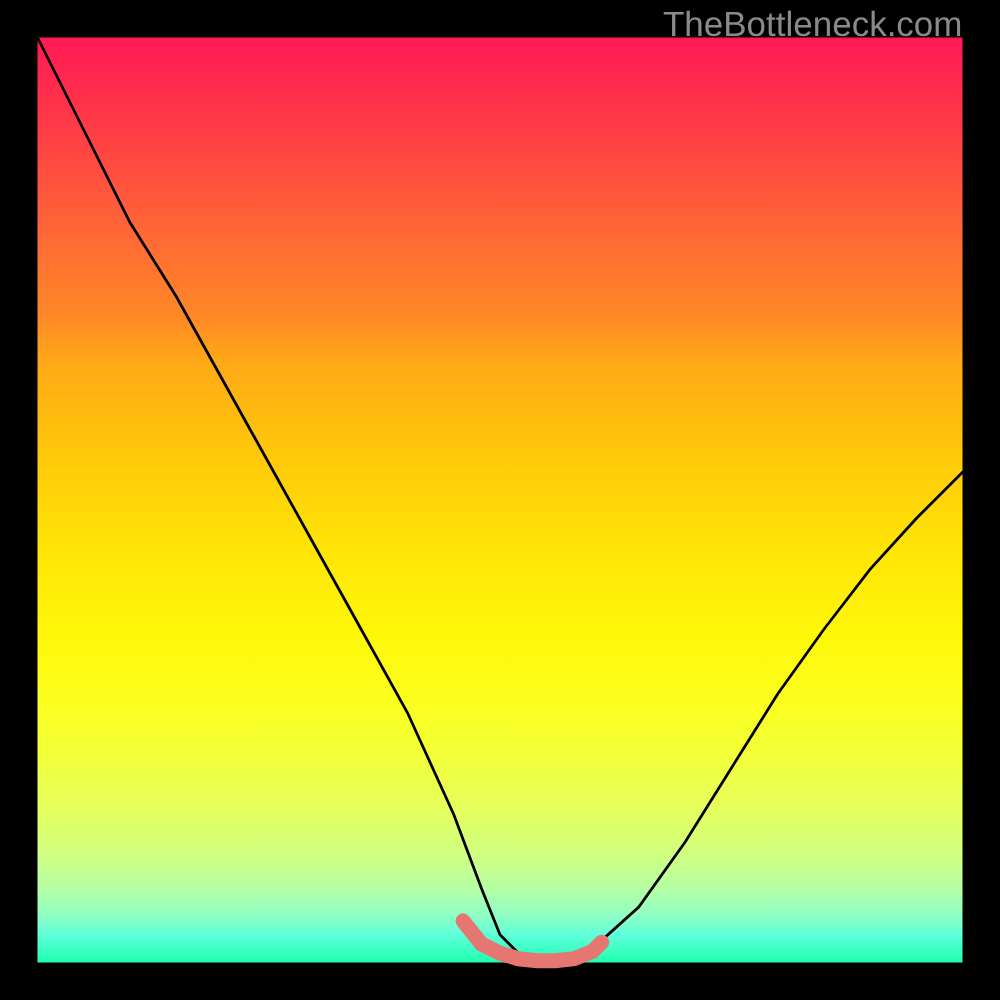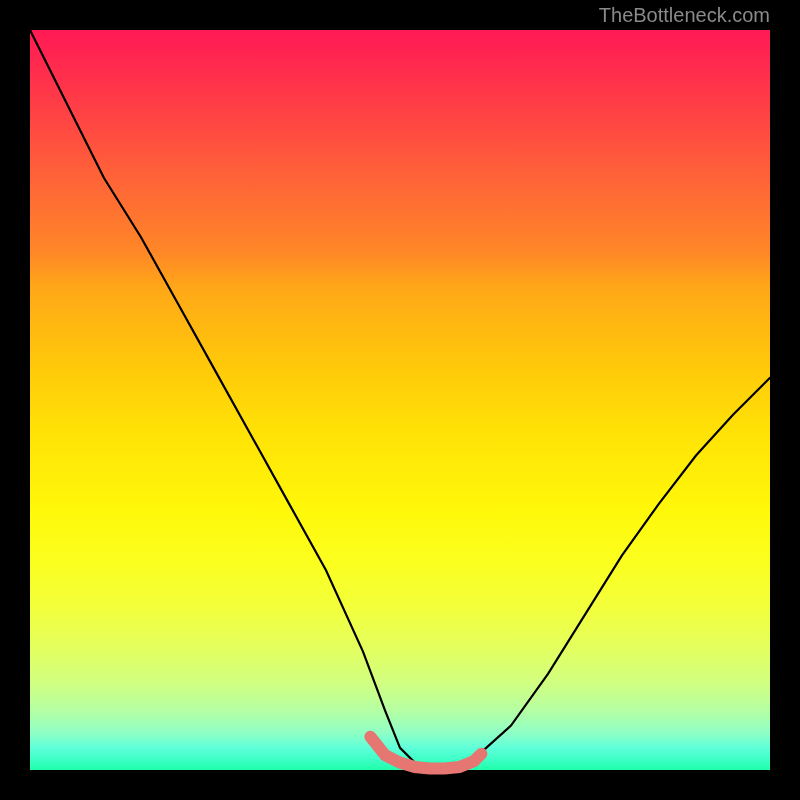--- a/index.html
+++ b/index.html
@@ -36,21 +36,21 @@
       #5fffd9 97%,
       #3fffc8 98.5%,
       #1fffaa 100%
     );
   }
   .watermark {
     position: absolute;
     top: 4px;
     right: 30px;
     color: #8a8a8a;
-    font-size: 20px;
+    font-size: 28px;
     font-weight: 500;
     font-family: Arial, sans-serif;
     z-index: 10;
   }
   svg.curve {
     position: absolute;
     left: 0;
     top: 0;
     width: 740px;
     height: 740px;

